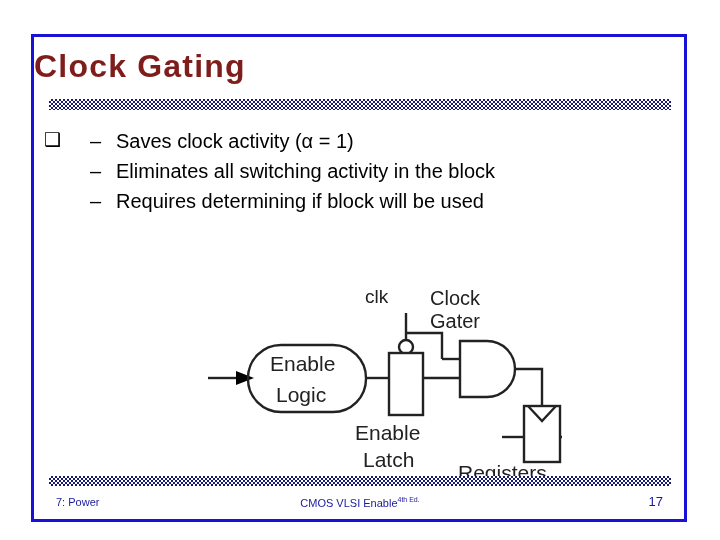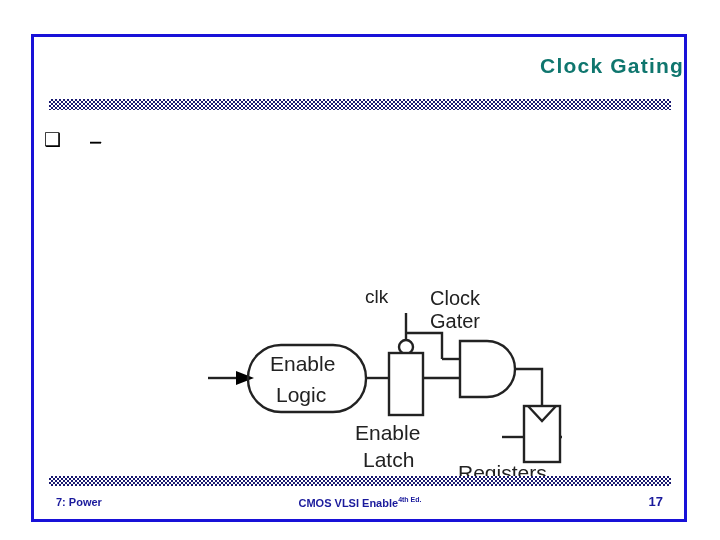--- a/index.html
+++ b/index.html
@@ -34,24 +34,24 @@
     box-sizing: border-box;
     background: transparent;
   }
 
   
   #title {
     position: absolute;
     left: 34px;
     top: 46px;
     width: 650px;
-    text-align: right;
-    font-size: 21px;
+    text-align: left;
+    font-size: 32px;
     font-weight: bold;
-    color: #0f766e;
+    color: #7f1d1d;
     letter-spacing: 1.2px;
     line-height: 40px;
     white-space: nowrap;
   }
 
   
   .checker-bar {
     position: absolute;
     background-color: #ffffff;
     background-image:
@@ -129,21 +129,21 @@
 
   
   #footer {
     position: absolute;
     left: 49px;
     top: 494px;
     width: 622px;
     height: 20px;
     color: #1a1a9c;
     font-size: 11px;
-    font-weight: bold;
+    font-weight: normal;
   }
   #footer-left {
     position: absolute;
     left: 7px;
     top: 2px;
     white-space: nowrap;
   }
   #footer-center {
     position: absolute;
     left: 0;
@@ -176,26 +176,29 @@
 
   <div class="checker-bar" id="divider-top"></div>
 
   <div id="body-text">
     <div class="bullet-l1">
       <span class="marker">❑</span>
     </div>
     <div class="sub-list">
       <div class="bullet-l2">
         <span class="dash">–</span>
+        <span>Saves clock activity (α = 1)</span>
       </div>
       <div class="bullet-l2">
         <span class="dash">–</span>
+        <span>Eliminates all switching activity in the block</span>
       </div>
       <div class="bullet-l2">
         <span class="dash">–</span>
+        <span>Requires determining if block will be used</span>
       </div>
     </div>
   </div>
 
   <div id="figure">
     <svg width="360" height="195" viewBox="0 0 360 195" xmlns="http://www.w3.org/2000/svg">
       <g fill="none" stroke="#222222" stroke-width="2.4" stroke-linecap="butt">
 
         <line x1="6" y1="93" x2="36" y2="93"></line>
         <polygon points="34,86 52,93 34,100" fill="#000000" stroke="none"></polygon>

